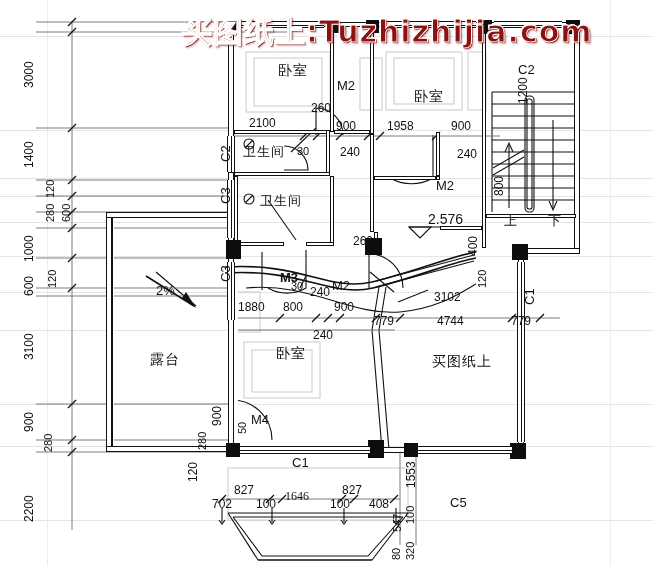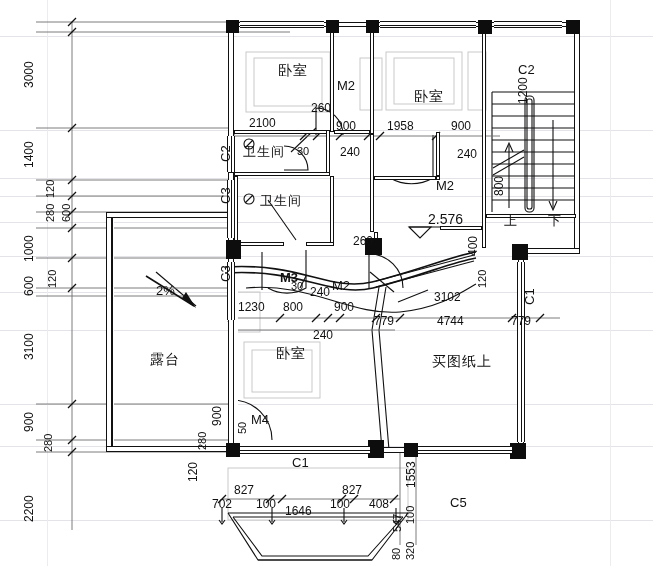--- a/index.html
+++ b/index.html
@@ -375,40 +375,41 @@
   <div class="t dim sm" style="left:297px;top:145px;">30</div>
   <div class="t dim" style="left:387px;top:119px;">1958</div>
   <div class="t dim" style="left:451px;top:119px;">900</div>
   <div class="t dim" style="left:457px;top:147px;">240</div>
   <div class="t dim rot90" style="left:492px;top:196px;">800</div>
   <div class="t dim rot90" style="left:516px;top:104px;">1200</div>
   <div class="t dim sm" style="left:291px;top:280px;">30</div>
   <div class="t dim" style="left:353px;top:234px;">260</div>
   <div class="t dim rot90" style="left:466px;top:256px;">400</div>
   <div class="t dim sm rot90" style="left:476px;top:288px;">120</div>
-  <div class="t dim" style="left:238px;top:300px;">1230</div>
+  <div class="t dim" style="left:238px;top:300px;">1880</div>
   <div class="t dim" style="left:283px;top:300px;">800</div>
   <div class="t dim" style="left:310px;top:285px;">240</div>
   <div class="t dim" style="left:334px;top:300px;">900</div>
   <div class="t dim" style="left:313px;top:328px;">240</div>
   <div class="t dim" style="left:434px;top:290px;">3102</div>
   <div class="t dim" style="left:437px;top:314px;">4744</div>
   <div class="t dim" style="left:374px;top:314px;">779</div>
   <div class="t dim" style="left:511px;top:314px;">779</div>
   <div class="t dim rot90" style="left:210px;top:426px;">900</div>
   <div class="t dim sm rot90" style="left:196px;top:450px;">280</div>
   <div class="t dim sm rot90" style="left:236px;top:434px;">50</div>
   <div class="t dim rot90" style="left:186px;top:482px;">120</div>
   <div class="t dim" style="left:234px;top:483px;">827</div>
   <div class="t dim" style="left:342px;top:483px;">827</div>
   <div class="t dim" style="left:212px;top:497px;">702</div>
   <div class="t dim" style="left:256px;top:497px;">100</div>
-  <div class="t dim" style="left:285px;top:504px;">1646</div>
+  <div class="t dim" style="left:285px;top:489px;font-family:Liberation Serif, serif;">1646</div>
   <div class="t dim" style="left:330px;top:497px;">100</div>
   <div class="t dim" style="left:369px;top:497px;text-align:center;">408</div>
   <div class="t dim rot90" style="left:404px;top:488px;">1553</div>
   <div class="t dim sm rot90" style="left:404px;top:524px;">100</div>
   <div class="t dim sm rot90" style="left:391px;top:532px;">547</div>
   <div class="t dim sm rot90" style="left:404px;top:560px;">320</div>
   <div class="t dim sm rot90" style="left:390px;top:560px;">80</div>
 
+  <div id="watermark">买图纸上:Tuzhizhijia.com</div>
 
 </div>
 
 </body></html>

